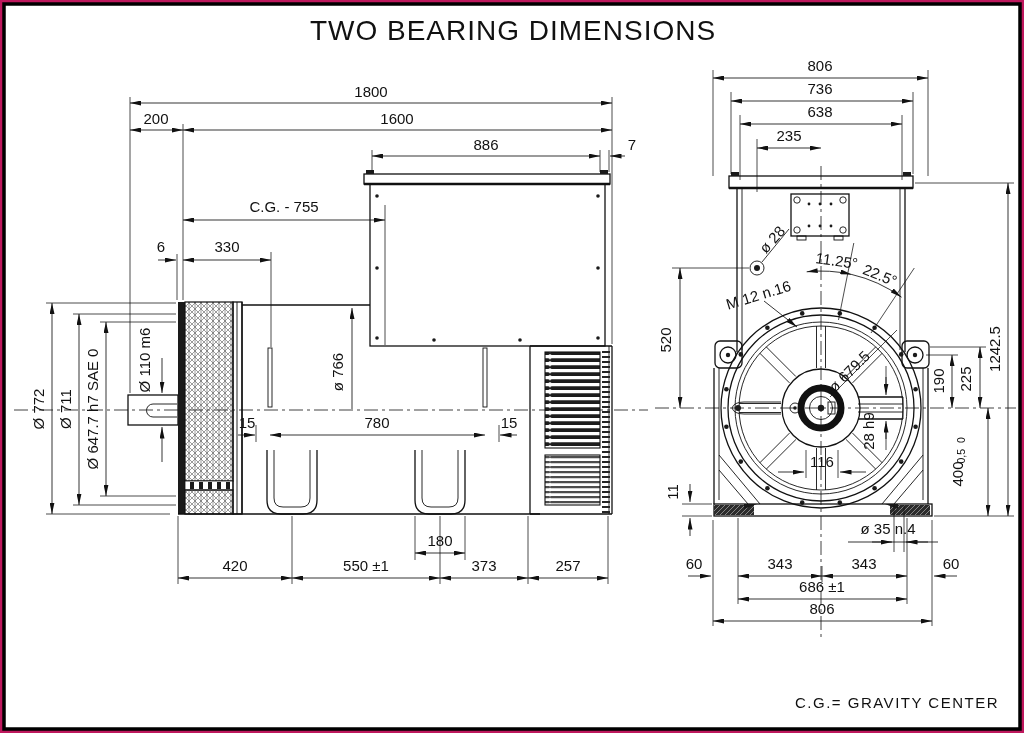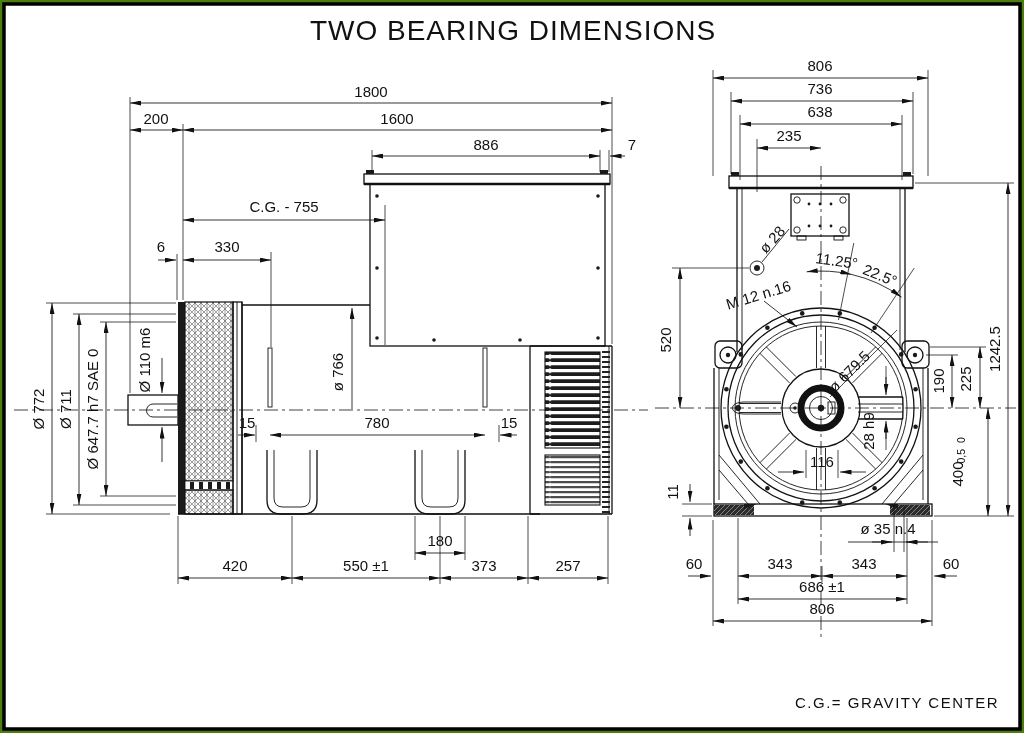--- a/index.html
+++ b/index.html
@@ -1,16 +1,16 @@
 <!DOCTYPE html>
 <html><head>
 <meta charset="utf-8">
 <style>
   html,body{margin:0;padding:0;background:#fff;}
-  .page{width:1024px;height:733px;position:relative;background:#4d7c0f;}
+  .page{width:1024px;height:733px;position:relative;background:#be185d;}
   svg{display:block;}
   .t{font-family:"Liberation Sans",sans-serif;fill:#111;}
   .title{font-size:28px;text-anchor:middle;letter-spacing:1px;}
   .legend{font-size:15px;text-anchor:middle;letter-spacing:1.5px;}
   .dt{font-size:15px;text-anchor:middle;}
   .dts{font-size:10.5px;text-anchor:middle;}
   .o{stroke:#111;stroke-width:1.3;fill:none;}
   .o2{stroke:#111;stroke-width:0.9;fill:none;}
   .hv{stroke:#111;stroke-width:2.4;fill:none;}
   .dim{stroke:#111;stroke-width:0.85;fill:none;}

